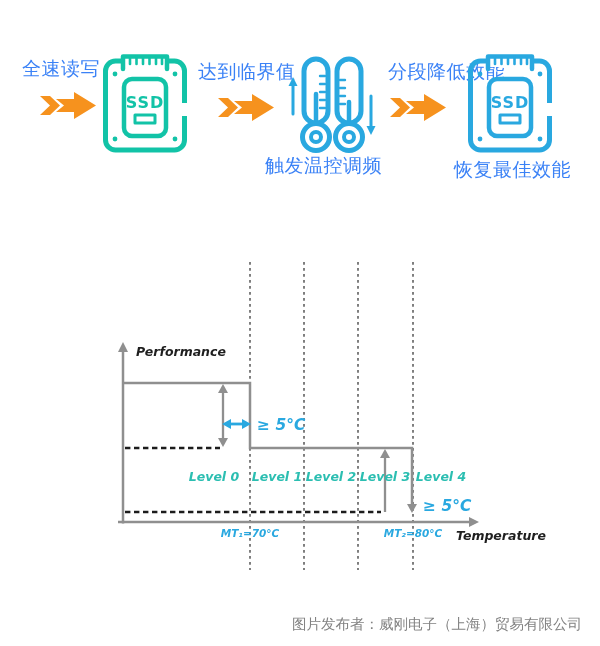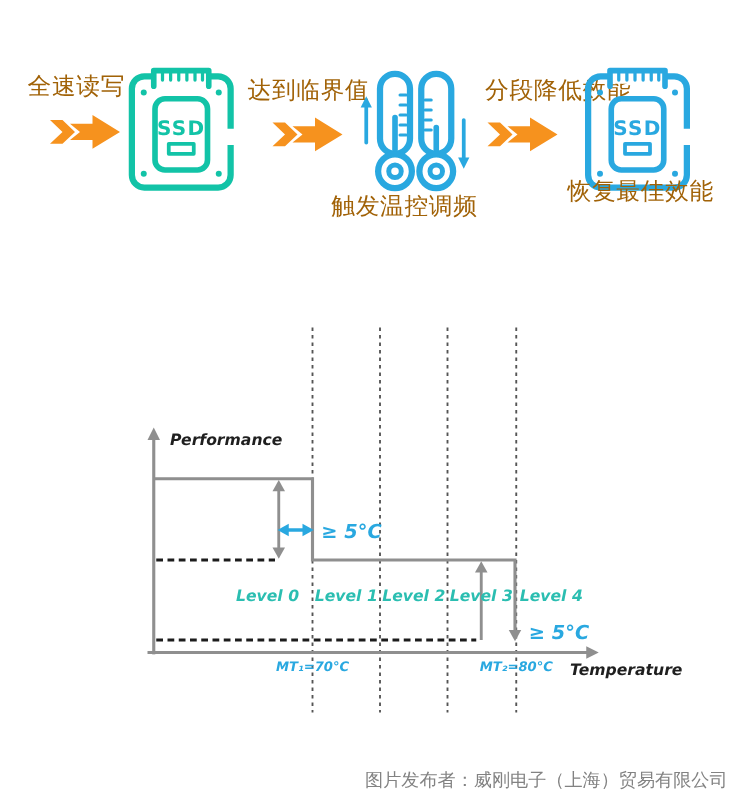--- a/index.html
+++ b/index.html
@@ -4,21 +4,21 @@
 <style>
   * { margin:0; padding:0; box-sizing:border-box; }
   html,body { background:#ffffff; }
   body { font-family:"DejaVu Sans", sans-serif; }
   #stage {
     position:relative; width:600px; height:646px; background:#ffffff;
     overflow:hidden; margin:0 auto;
   }
   .abs { position:absolute; }
   .cn-label {
-    font-size:19px; color:#a16207; letter-spacing:0.5px; white-space:nowrap;
+    font-size:19px; color:#3b82f6; letter-spacing:0.5px; white-space:nowrap;
     font-family:"DejaVu Sans", sans-serif;
   }
   .cn-caption-block { line-height:1.32; }
   .bottom-caption {
     font-size:14.5px; color:#828282; white-space:nowrap;
     font-family:Liberation Serif, serif;
   }
   svg { display:block; overflow:visible; }
   .chart-text { font-family:"DejaVu Sans", sans-serif; font-style:italic; font-weight:bold; }
 </style>
@@ -119,21 +119,21 @@
       <rect x="22" y="27" width="42" height="57" rx="8" stroke-width="4.5"></rect>
       <rect x="33" y="63" width="20" height="8" stroke-width="3"></rect>
     </g>
     <text x="43" y="56" text-anchor="middle" font-size="16" font-weight="bold" letter-spacing="1" fill="#29a8e0" font-family="DejaVu Sans, sans-serif">SSD</text>
   </svg>
 
   <div class="abs cn-label cn-caption-block" style="left:265px; top:153px; width:132px;">
     <div>触发温控调频</div>
   </div>
 
-  <div class="abs cn-label" style="left:454px; top:140px;">恢复最佳效能</div>
+  <div class="abs cn-label" style="left:454px; top:157px;">恢复最佳效能</div>
 
   <svg class="abs" style="left:0; top:250px;" width="600" height="340" viewBox="0 250 600 340">
 
     <g stroke="#555555" stroke-width="1.5" stroke-dasharray="2.8 3.2">
       <line x1="250" y1="262" x2="250" y2="570"></line>
       <line x1="304" y1="262" x2="304" y2="570"></line>
       <line x1="358" y1="262" x2="358" y2="570"></line>
       <line x1="413" y1="262" x2="413" y2="570"></line>
     </g>
 

